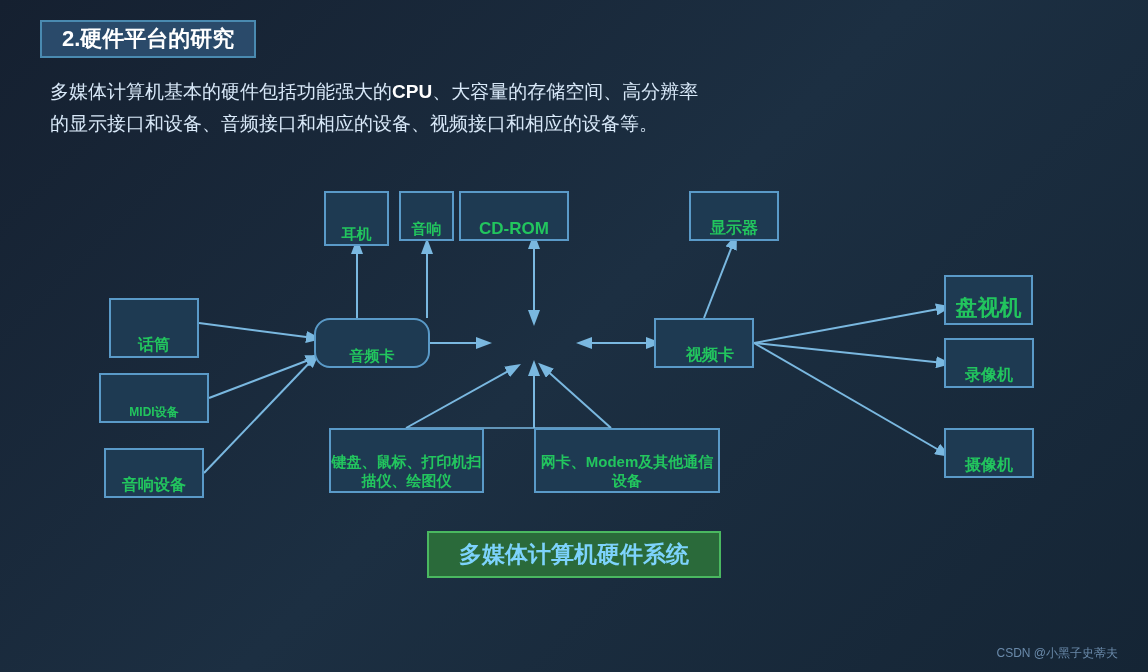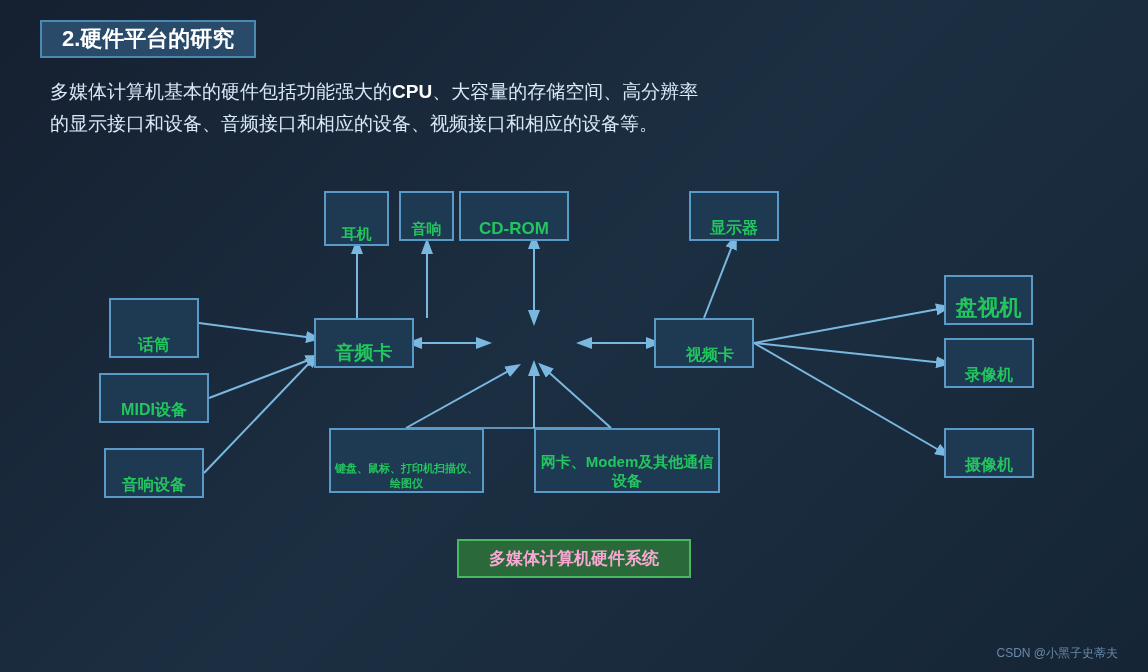--- a/index.html
+++ b/index.html
@@ -81,25 +81,26 @@
     .box-cdrom {
       width: 110px;
       height: 50px;
       left: 415px;
       top: 28px;
       font-size: 17px;
       font-weight: 900;
     }
 
     .box-audio-card {
-      width: 100px;
+      width: 116px;
       height: 50px;
       left: 270px;
       top: 155px;
-      font-size: 19px;
+      font-size: 15px;
+      border-radius: 16px;
     }
 
     .box-video-card {
       width: 100px;
       height: 50px;
       left: 610px;
       top: 155px;
       font-size: 16px;
       padding-left: 12px;
     }
@@ -134,21 +135,21 @@
       left: 65px;
       top: 135px;
       font-size: 16px;
     }
 
     .box-midi {
       width: 110px;
       height: 50px;
       left: 55px;
       top: 210px;
-      font-size: 16px;
+      font-size: 12px;
     }
 
     .box-yinxiang {
       width: 100px;
       height: 50px;
       left: 60px;
       top: 285px;
       font-size: 16px;
     }
 
@@ -175,43 +176,43 @@
       left: 900px;
       top: 265px;
       font-size: 16px;
     }
 
     .box-keyboard {
       width: 155px;
       height: 65px;
       left: 285px;
       top: 265px;
-      font-size: 11px;
+      font-size: 15px;
     }
 
     .box-network {
       width: 186px;
       height: 65px;
       left: 490px;
       top: 265px;
       font-size: 15px;
     }
 
     
     .bottom-label {
       position: absolute;
       bottom: -35px;
       left: 50%;
       transform: translateX(-50%);
       background: #2a6a3a;
       border: 2px solid #4ab860;
       padding: 6px 30px;
-      font-size: 17px;
+      font-size: 23px;
       font-weight: bold;
-      color: #f9a8d4;
+      color: #7dd3fc;
       white-space: nowrap;
     }
 
     
     .watermark {
       position: absolute;
       bottom: 10px;
       right: 30px;
       font-size: 12px;
       color: #6a8aaa;

